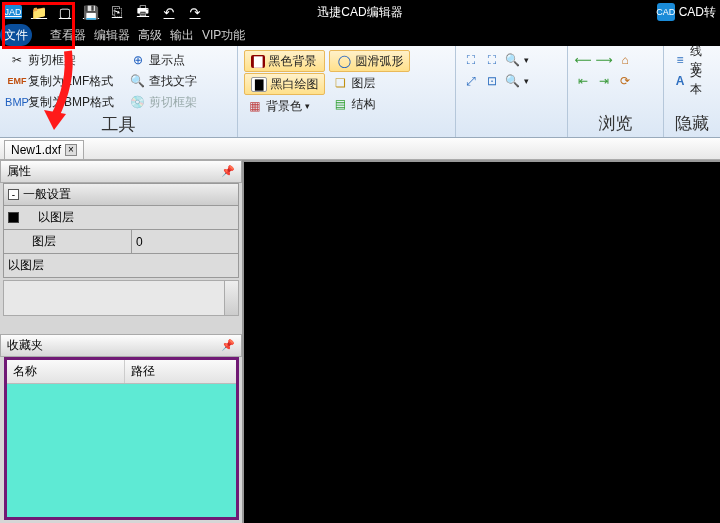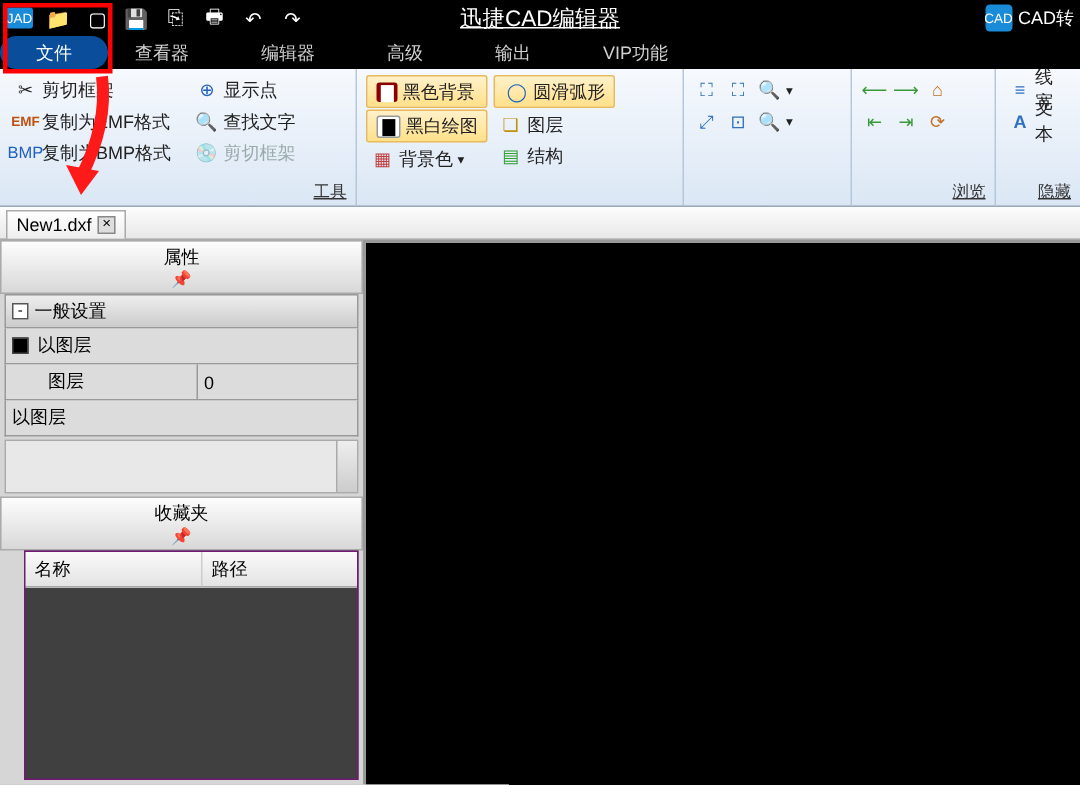--- a/index.html
+++ b/index.html
@@ -1,37 +1,37 @@
 <!DOCTYPE html>
 <html><head>
 <meta charset="utf-8">
 <style>
   * { box-sizing: border-box; margin: 0; padding: 0; font-family: "Microsoft YaHei", sans-serif; }
   body { width: 720px; height: 523px; background: #cccccc; overflow: hidden; font-size: 12px; }
 
   
   .title-bar { background: #000; color: #fff; height: 24px; display: flex; align-items: center; position: relative; }
   .title-bar .qa-icons { display: flex; gap: 8px; padding-left: 4px; }
-  .qa-icon { width: 18px; height: 14px; display: inline-flex; align-items: center; justify-content: center; color: #fff; font-size: 13px; }
-  .app-title { position: absolute; left: 50%; transform: translateX(-50%); font-size: 15px; text-decoration: underline; }
+  .qa-icon { width: 18px; height: 14px; display: inline-flex; align-items: center; justify-content: center; color: #fff; font-size: 13px; text-decoration: underline; }
+  .app-title { position: absolute; left: 50%; transform: translateX(-50%); font-size: 12px; }
   .cad-badge { position: absolute; right: 4px; display: flex; align-items: center; gap: 4px; color: #fff; }
   .cad-badge .sq { width: 18px; height: 18px; background: #1a8bd8; border-radius: 3px; font-size: 9px; display:flex; align-items:center; justify-content:center; }
 
   
   .menu-bar { background: #000; height: 22px; display: flex; align-items: stretch; color: #d0d0d0; font-size: 12px; }
-  .menu-item { padding: 3px 24px; cursor: pointer; border-radius: 11px; }
+  .menu-item { padding: 3px 4px; cursor: pointer; border-radius: 11px; }
   .menu-item.active { background: #0a4e9b; color: #fff; }
   .red-box { position: absolute; left: 2px; top: 2px; width: 73px; height: 47px; border: 3px solid #ff0000; pointer-events: none; z-index: 10; }
   .red-arrow { position: absolute; left: 40px; top: 48px; z-index: 11; pointer-events: none; }
 
   
   .ribbon { background: linear-gradient(#f6f9fd, #dbe7f5); height: 92px; display: flex; border-bottom: 1px solid #9ab; }
   .ribbon-group { border-right: 1px solid #b5c7da; padding: 4px 6px 0 6px; display: flex; flex-direction: column; }
   .rg-body { flex: 1; display: flex; gap: 4px; }
-  .rg-label { text-align: right; font-size: 11px; color: #333; padding: 1px 0 2px; text-decoration: underline; }
+  .rg-label { text-align: center; font-size: 17px; color: #333; padding: 1px 0 2px; }
   .rcol { display: flex; flex-direction: column; gap: 1px; }
   .rbtn { display: flex; align-items: center; gap: 3px; padding: 1px 3px; cursor: pointer; font-size: 12px; color: #222; height: 20px; }
   .rbtn .ic { width: 16px; height: 16px; display: inline-flex; align-items:center; justify-content:center; font-size: 12px; }
   .rbtn.disabled { color: #9aa; }
   .rbtn-box { border: 1px solid #e9b95a; background: linear-gradient(#fff1c9,#ffe08a); border-radius: 2px; padding: 1px 6px; height: 22px; }
   .rbtn-box.red .lbl-pill { background: #8b0000; color:#fff; padding: 0 3px; border-radius:2px; font-size:11px; }
   .rbtn-box.wht .lbl-pill { background: #fff; border:1px solid #999; color:#000; padding: 0 3px; border-radius:2px; font-size:11px; }
 
   
   .doc-tabs { background: linear-gradient(#fdfdfd,#e8e8e8); height: 22px; border-bottom: 1px solid #aaa; display:flex; align-items:flex-end; padding-left:4px; }
@@ -39,35 +39,35 @@
   .tab-close { width:12px; height:12px; border:1px solid #888; font-size:10px; line-height:10px; text-align:center; background:#ddd; cursor:pointer; }
 
   
   .main { display: flex; height: calc(523px - 24px - 22px - 92px - 22px); }
   .left-pane { width: 242px; background: #d6d6d6; display:flex; flex-direction:column; }
   .canvas-wrap { flex: 1; display:flex; flex-direction:column; background:#999; }
   .canvas { flex:1; background:#000; margin: 2px 0 0 2px; }
   .model-tab-row { height: 22px; background: linear-gradient(#f0f0f0,#d8d8d8); display:flex; align-items:flex-end; padding-left:40px; }
   .model-tab { background: linear-gradient(#fff,#e8e8e8); border:1px solid #9a9a9a; border-bottom:none; padding: 2px 12px; font-size:12px; }
 
-  .panel-title { background: linear-gradient(#fdfdfd,#d8d8d8); border:1px solid #aaa; padding: 2px 6px; display:flex; justify-content:space-between; align-items:center; font-size:12px;flex-direction:column; }
+  .panel-title { background: linear-gradient(#fdfdfd,#d8d8d8); border:1px solid #aaa; padding: 2px 6px; display:flex; justify-content:space-between; align-items:center; font-size:12px; }
   .panel-title .pin { font-size: 11px; cursor:pointer; }
   .combo { margin:3px 3px 2px 3px; background: linear-gradient(#fff,#e8e8e8); border:1px solid #888; height:20px; display:flex; align-items:center; padding: 0 4px; justify-content:space-between; cursor:pointer; }
   .combo .dd { font-size: 10px; }
   .prop-grid { margin: 0 3px; }
   .prop-head { background: linear-gradient(#eee,#ccc); border:1px solid #999; padding:2px 4px; display:flex; align-items:center; gap:4px; }
   .prop-head .tgl { width:11px; height:11px; border:1px solid #555; font-size:10px; line-height:9px; text-align:center; background:#fff; }
   .prop-row { display:flex; border:1px solid #999; border-top:none; background:#dcdcdc; }
   .prop-row .k { width: 128px; padding:3px 4px 3px 28px; border-right:1px solid #999; }
-  .prop-row .v { flex:1; padding:3px 4px; display:flex; align-items:center; gap:6px; }
+  .prop-row .v { flex:1; padding:3px 4px; display:flex; align-items:center; gap:19px; }
   .swatch { width:11px; height:11px; background:#000; display:inline-block; border:1px solid #444; }
   .help-area { height: 36px; margin: 2px 3px; border:1px solid #aaa; background:#e8e8e8; position:relative; }
   .help-area::after { content:""; position:absolute; right:0; top:0; bottom:0; width:13px; background:linear-gradient(#eee,#ccc); border-left:1px solid #aaa; }
 
-  .fav-body { background:#404040; border:1px solid #701a75; margin: 0 3px 3px 16px; flex:1; min-height: 100px; }
+  .fav-body { background:#5eead4; border:3px solid #701a75; margin: 0 3px 3px 4px; flex:1; min-height: 100px; }
   .fav-head { display:flex; background:linear-gradient(#fafafa,#e3e3e3); border-bottom:1px solid #bbb; }
   .fav-head div { padding:3px 6px; font-size:12px; }
   .fav-head .c1 { width: 118px; border-right:1px solid #ccc; }
 </style>
 </head>
 <body>
 
 <div class="red-box"></div>
 <svg class="red-arrow" width="38" height="88">
   <path d="M28 3 Q32 35 14 70" stroke="#ff1a1a" stroke-width="8" fill="none"></path>
@@ -279,21 +279,21 @@
           </div>
       </div>
       <div class="prop-row">
         <div class="v">
             <span>以图层</span>
           </div>
       </div>
     </div>
     <div class="help-area"></div>
 
-    <div class="panel-title" style="margin-top:0">
+    <div class="panel-title" style="margin-top:16px">
       <span>收藏夹</span>
       <span class="pin">📌</span>
     </div>
     <div class="fav-body">
       <div class="fav-head">
         <div class="c1">名称</div>
         <div>路径</div>
       </div>
     </div>
   </div>

